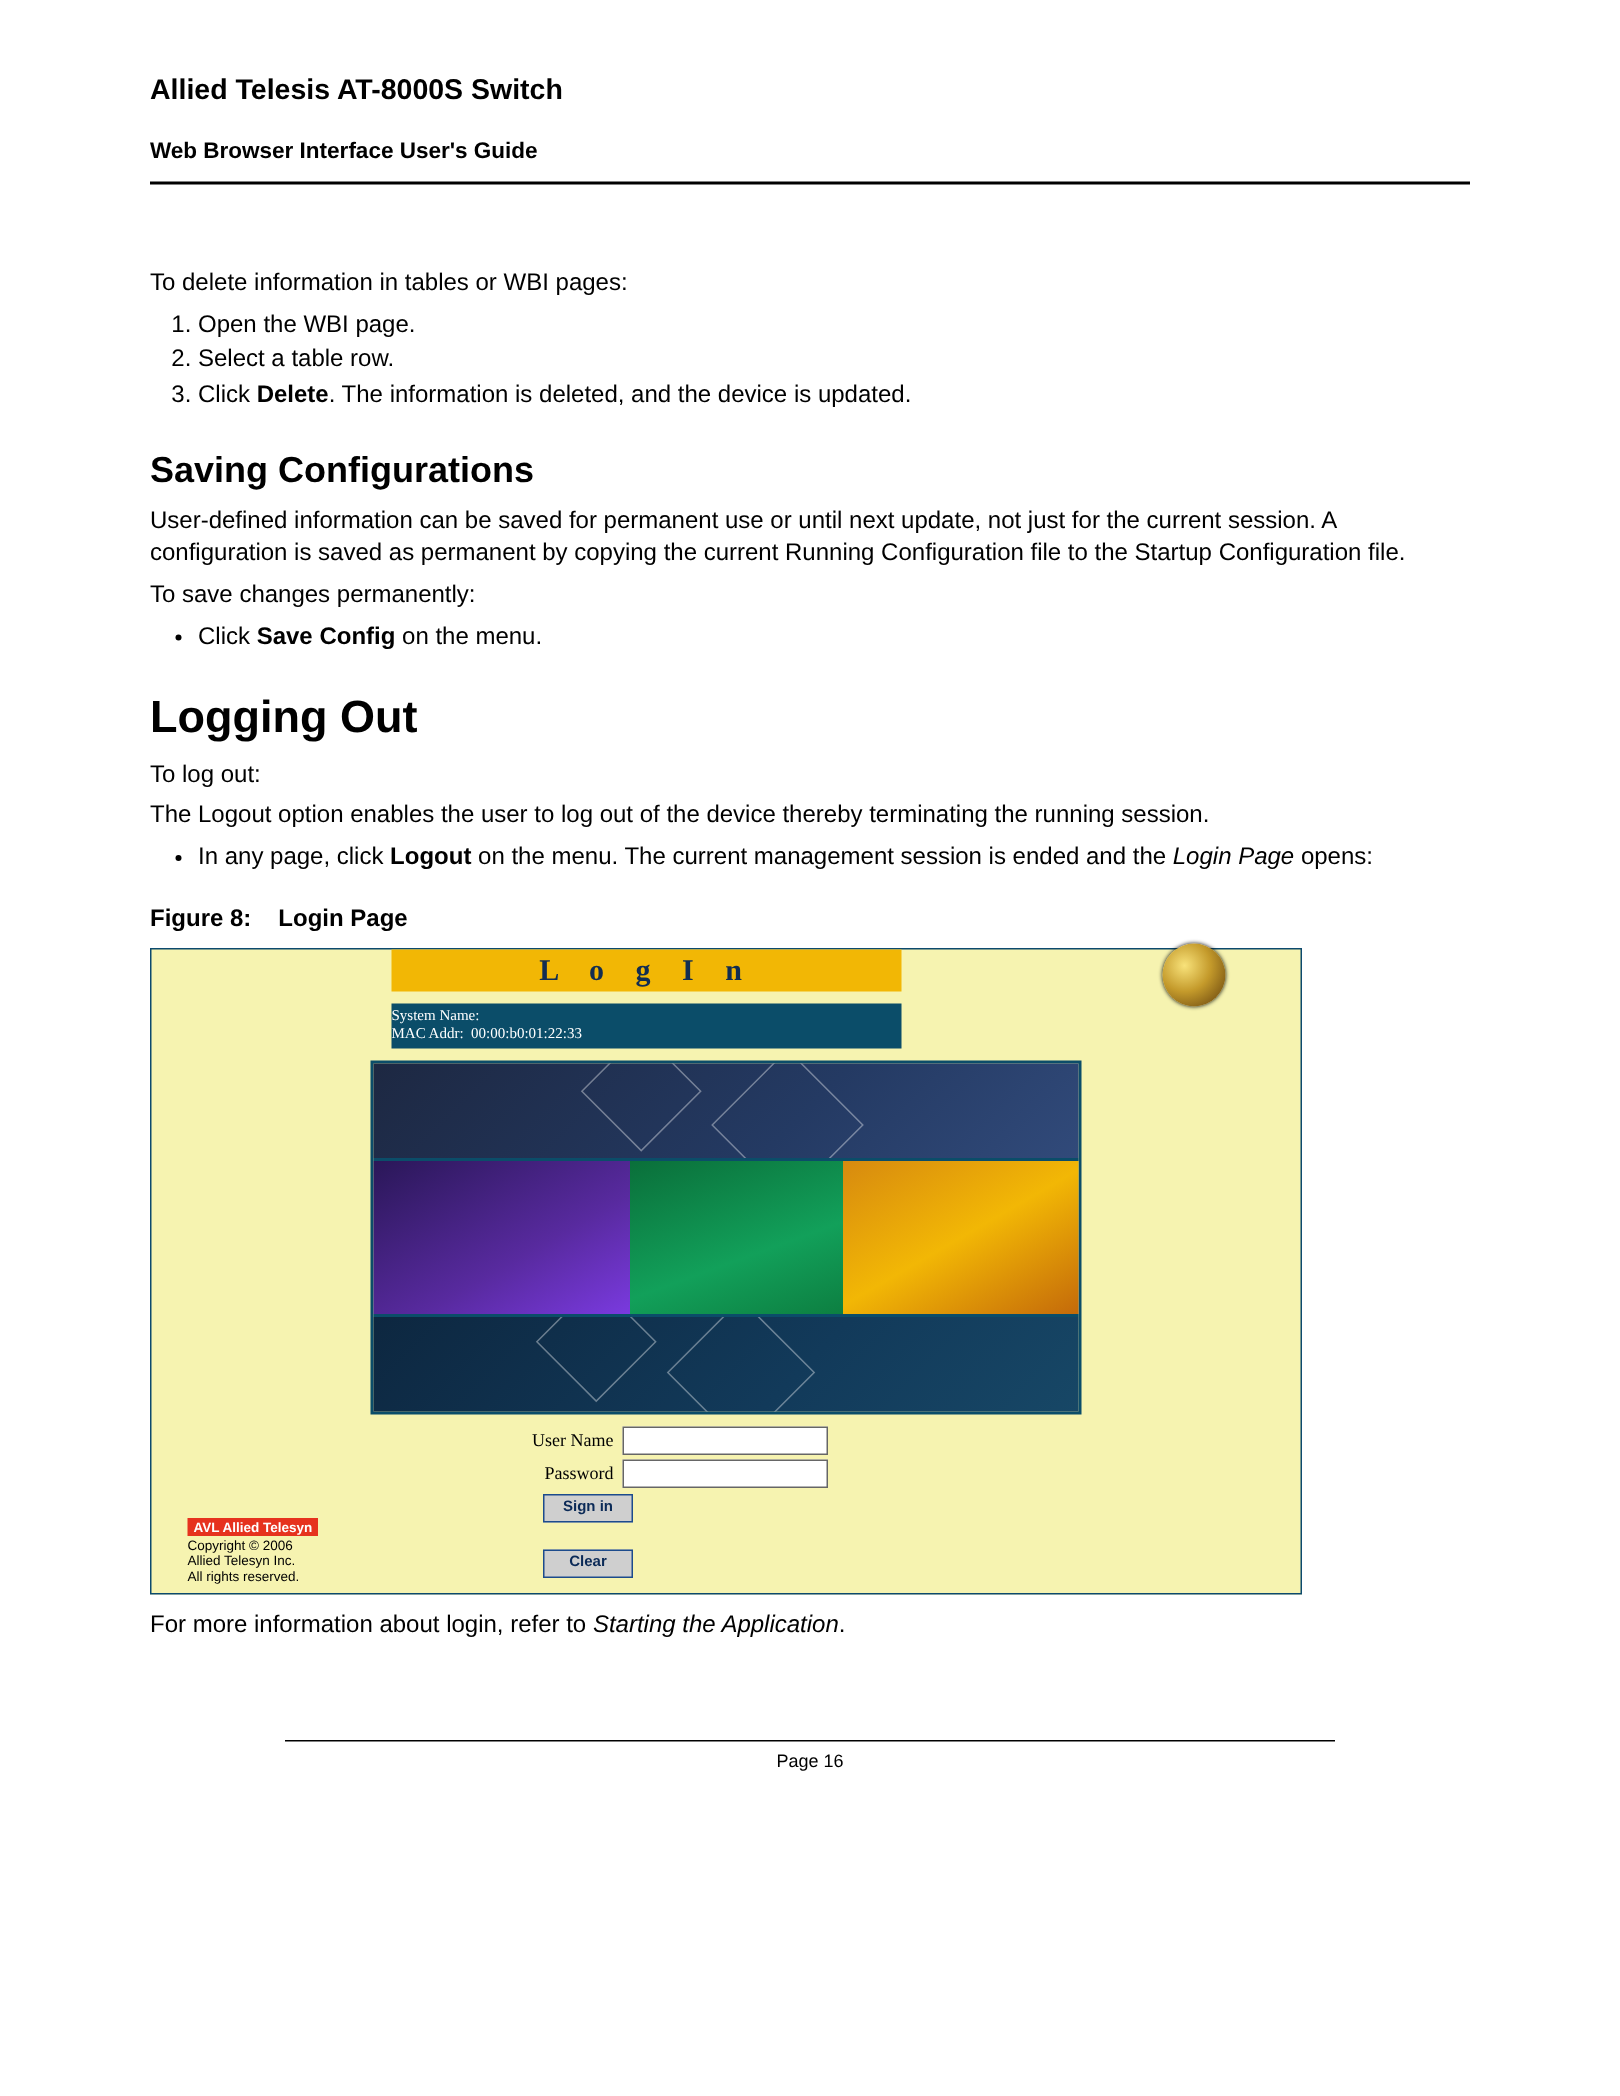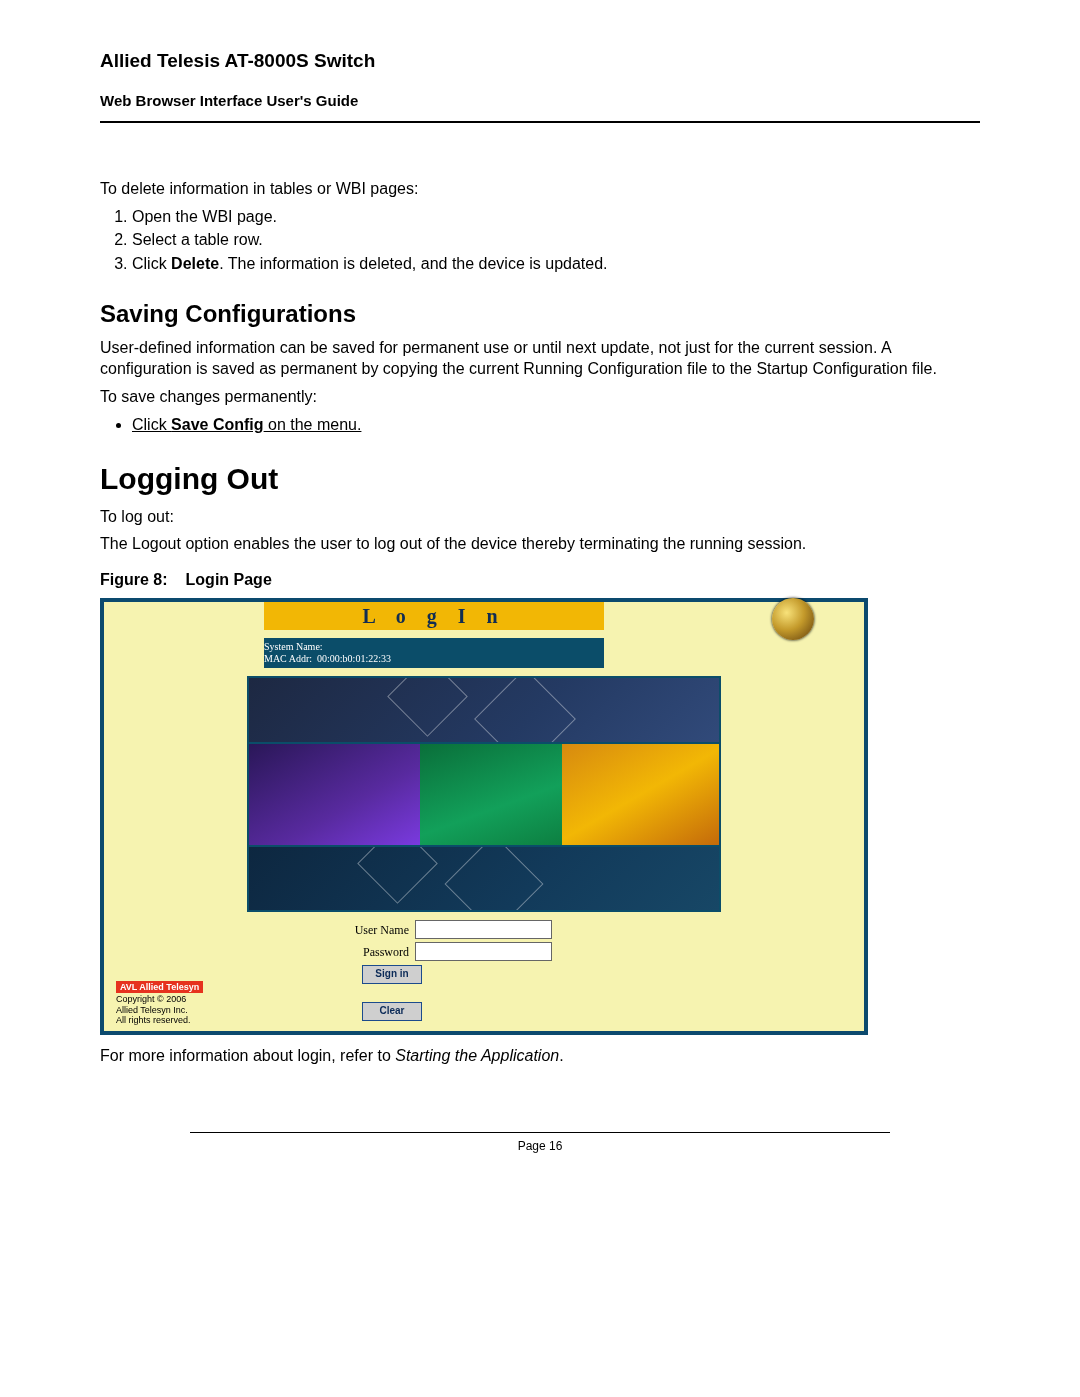--- a/index.html
+++ b/index.html
@@ -38,21 +38,20 @@
   .para { margin: 0 0 6px 0; }
   .ol {
     margin: 4px 0 24px 0;
     padding-left: 32px;
   }
   .ol li { margin: 2px 0; }
   .ul {
     margin: 4px 0 20px 0;
     padding-left: 32px;
     list-style: disc;
-    text-decoration: underline;
   }
   .ul li { margin: 2px 0; }
   .h2 {
     font-size: 24px;
     font-weight: bold;
     margin: 20px 0 6px 0;
   }
   .h1 {
     font-size: 30px;
     font-weight: bold;
@@ -60,21 +59,21 @@
   }
   .figcap {
     font-size: 16px;
     font-weight: bold;
     margin: 14px 0 8px 0;
   }
   .figcap .gap { display:inline-block; width:18px; }
   .login-fig {
     width: 768px;
     background: #f6f3b0;
-    border: 4px solid #0c4a6e;
+    border: 1px solid #0c4a6e;
     box-sizing: border-box;
     position: relative;
     padding-bottom: 8px;
   }
   .login-top {
     position: relative;
     height: 36px;
   }
   .login-top .yellowbar {
     position: absolute;
@@ -191,21 +190,21 @@
     border: 1px solid #1c4b8c;
     font-size: 10px;
     font-weight: bold;
     color: #0b2a57;
     text-align: center;
     line-height: 15px;
     font-family: Arial, Helvetica, sans-serif;
   }
   .login-copy {
     position: absolute;
-    left: 12px;
+    left: 24px;
     bottom: 6px;
     font-size: 9px;
     font-family: Arial, Helvetica, sans-serif;
     line-height: 1.15;
   }
   .login-copy .brandbox {
     display: inline-block;
     background: #e6321e;
     color: #fff;
     font-weight: bold;
@@ -254,20 +253,25 @@
     <p class="para">To save changes permanently:</p>
     <ul class="ul">
       <li>
         <span>Click </span><b>Save Config</b><span> on the menu.</span>
       </li>
     </ul>
 
     <div class="h1">Logging Out</div>
     <p class="para">To log out:</p>
     <p class="para">The Logout option enables the user to log out of the device thereby terminating the running session.</p>
+    <ul class="ul">
+      <li>
+        <span>In any page, click </span><b>Logout</b><span> on the menu. The current management session is ended and the </span><em class="it">Login Page</em><span> opens:</span>
+      </li>
+    </ul>
 
     <div class="figcap">
       <span>Figure 8:</span><span class="gap"></span><span>Login Page</span>
     </div>
 
     <div class="login-fig">
       <div class="login-top">
         <div class="yellowbar">L o g   I n</div>
         <div class="globe"></div>
       </div>

